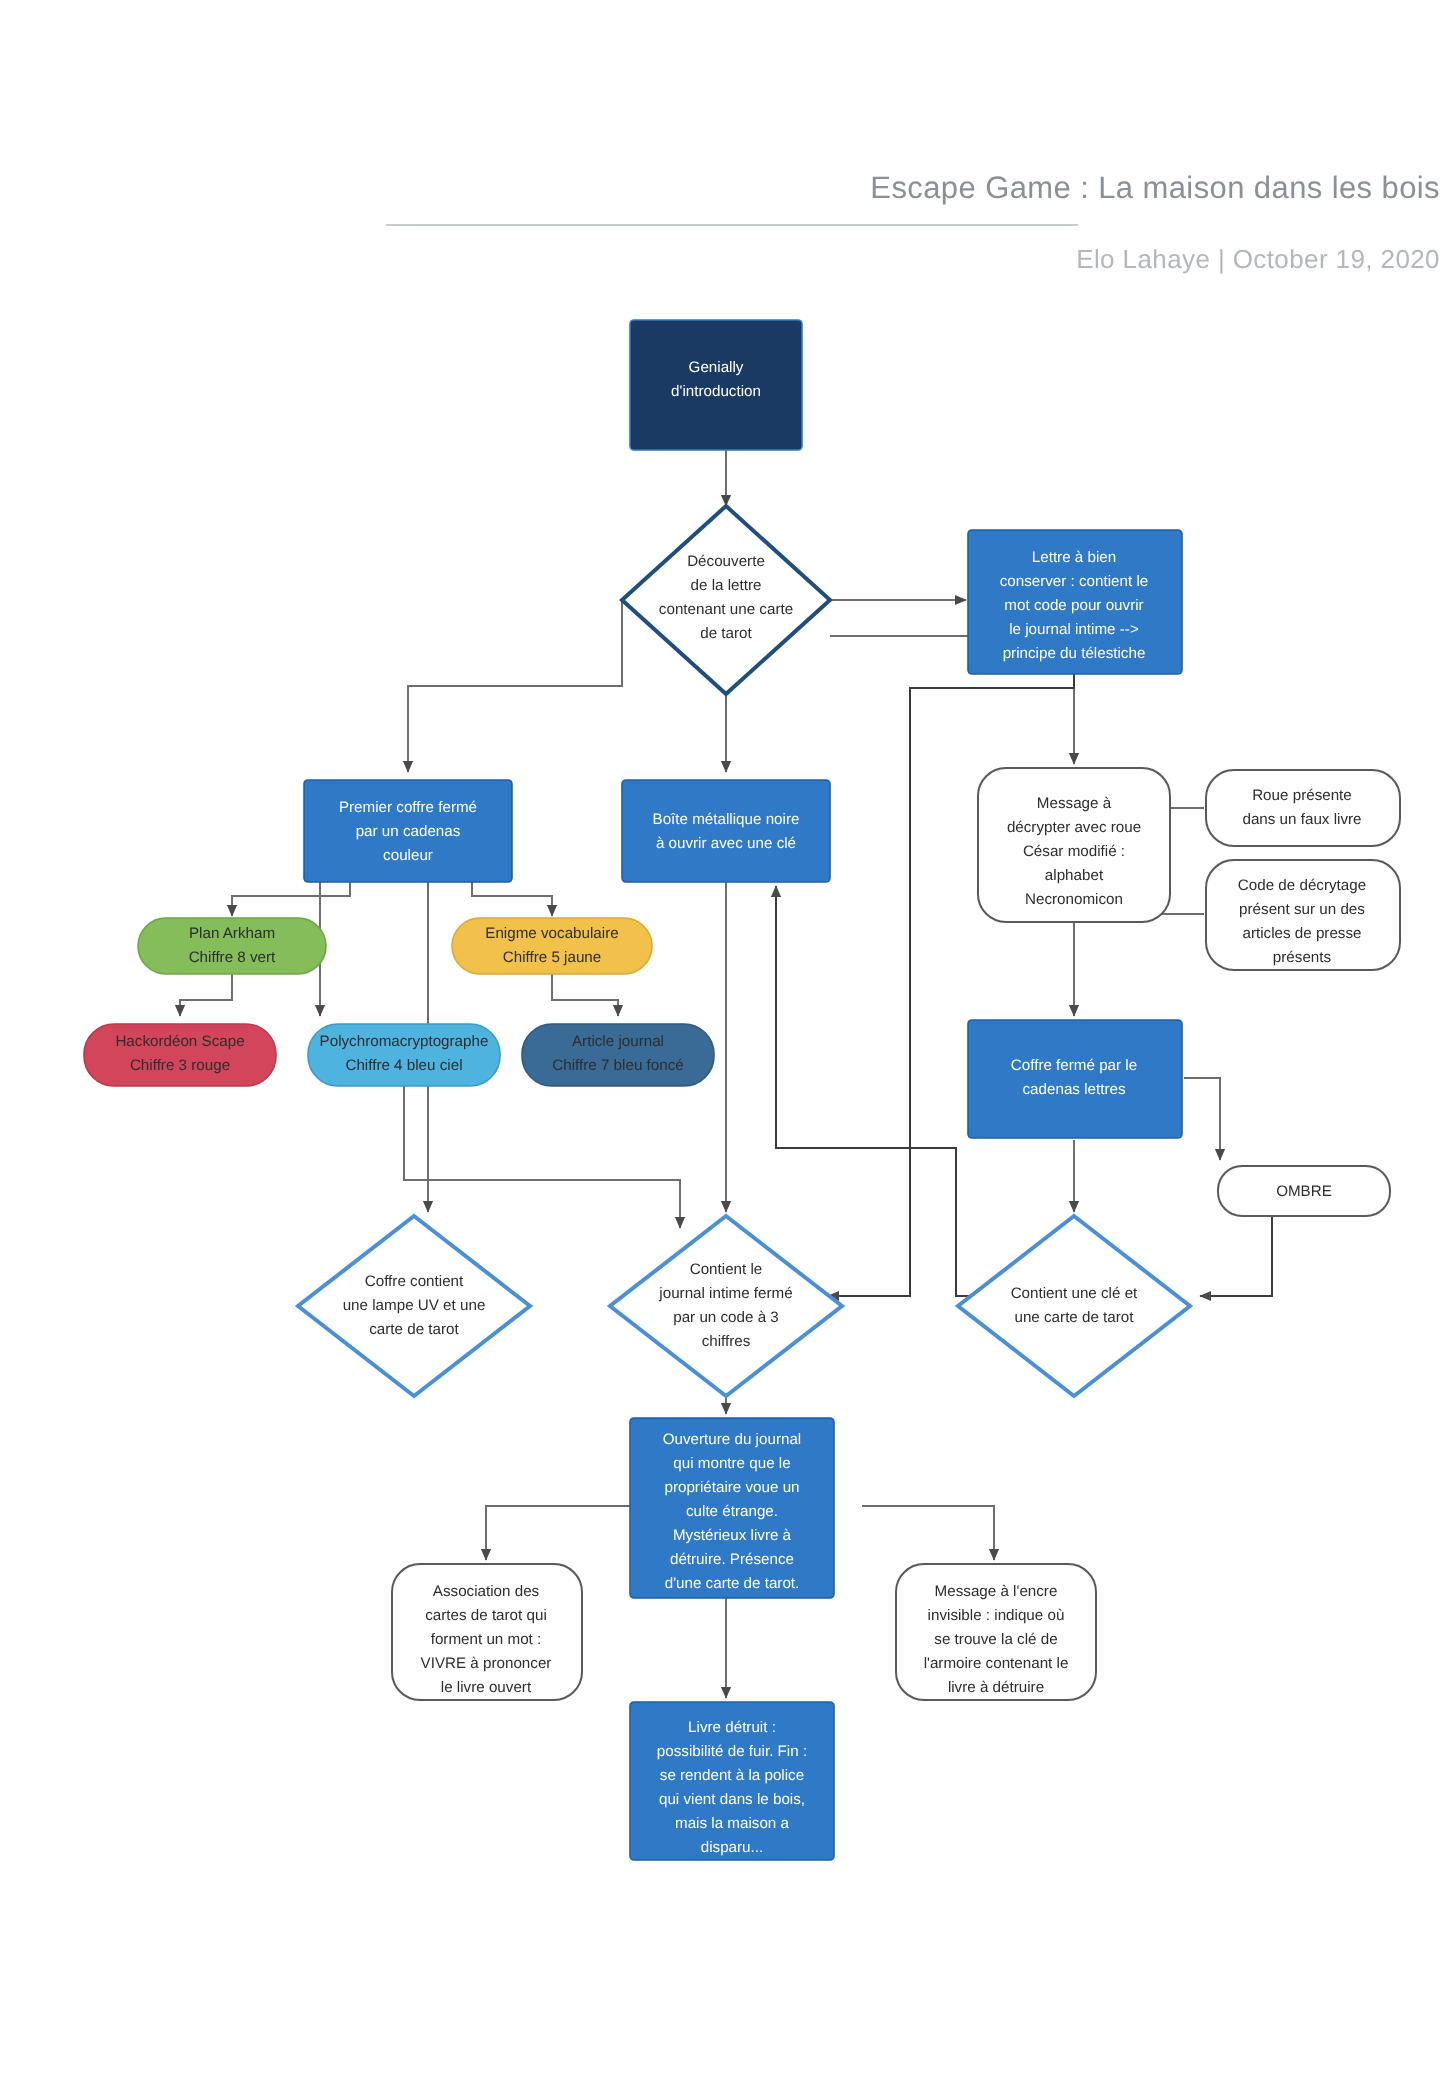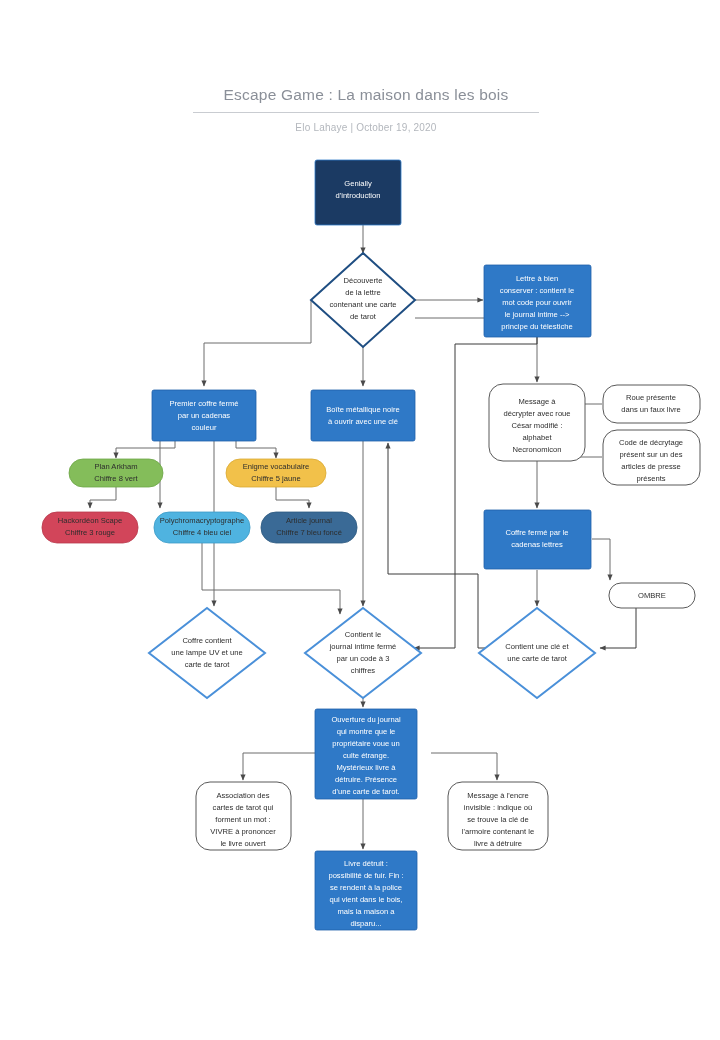--- a/index.html
+++ b/index.html
@@ -2,30 +2,30 @@
 <html><head>
 <meta charset="utf-8">
 <style>
   html,body{margin:0;padding:0;}
   body{
     width:720px;height:1040px;background:#ffffff;
     font-family:"Liberation Sans", sans-serif;
     overflow:hidden;position:relative;
   }
   #doc{position:absolute;inset:0;}
-  .header{position:absolute;left:12px;right:0;top:86px;text-align:center;}
+  .header{position:absolute;left:12px;right:0;top:86px;text-align:right;}
   .doc-title{
     font-size:15.5px;color:#8a8f98;font-weight:400;letter-spacing:.2px;
     padding-bottom:8px;display:block;
   }
   .title-rule{
     width:346px;height:1px;background:#c9ccd1;margin:0 auto;
   }
   .byline{
-    margin-top:9px;font-size:10px;color:#b3b7bd;letter-spacing:.2px;
+    margin-top:9px;font-size:13px;color:#b3b7bd;letter-spacing:.2px;
   }
   svg#flow{position:absolute;left:0;top:0;width:720px;height:1040px;}
   .nt{
     font-family:"Liberation Sans", sans-serif;
     font-size:7.6px; text-anchor:middle; dominant-baseline:middle;
   }
   .nt.w{fill:#ffffff;}
   .nt.d{fill:#2d2d2d;}
   .lnk{fill:none;stroke:#6d6d6d;stroke-width:1;}
   .lnk-dark{fill:none;stroke:#3b3b3b;stroke-width:1;}

